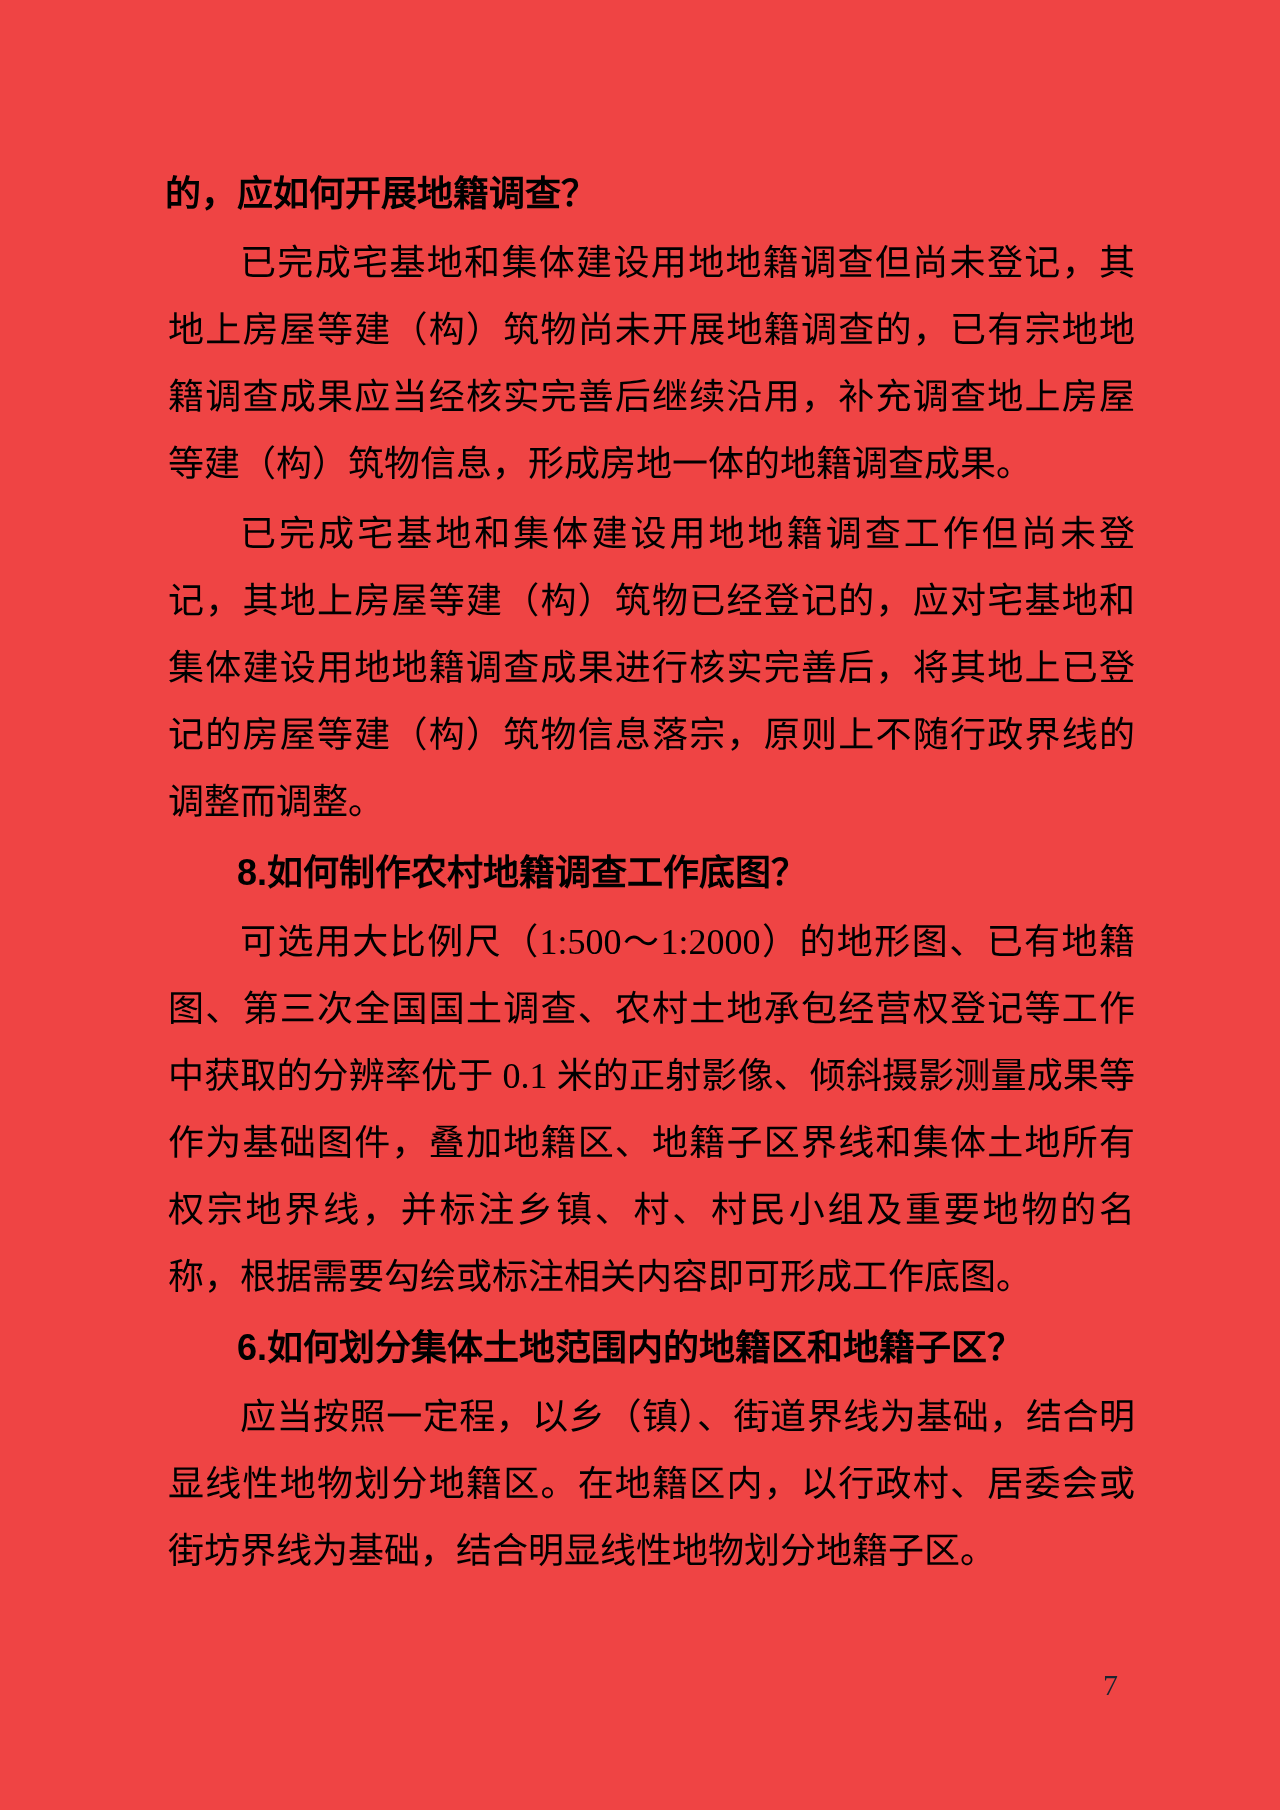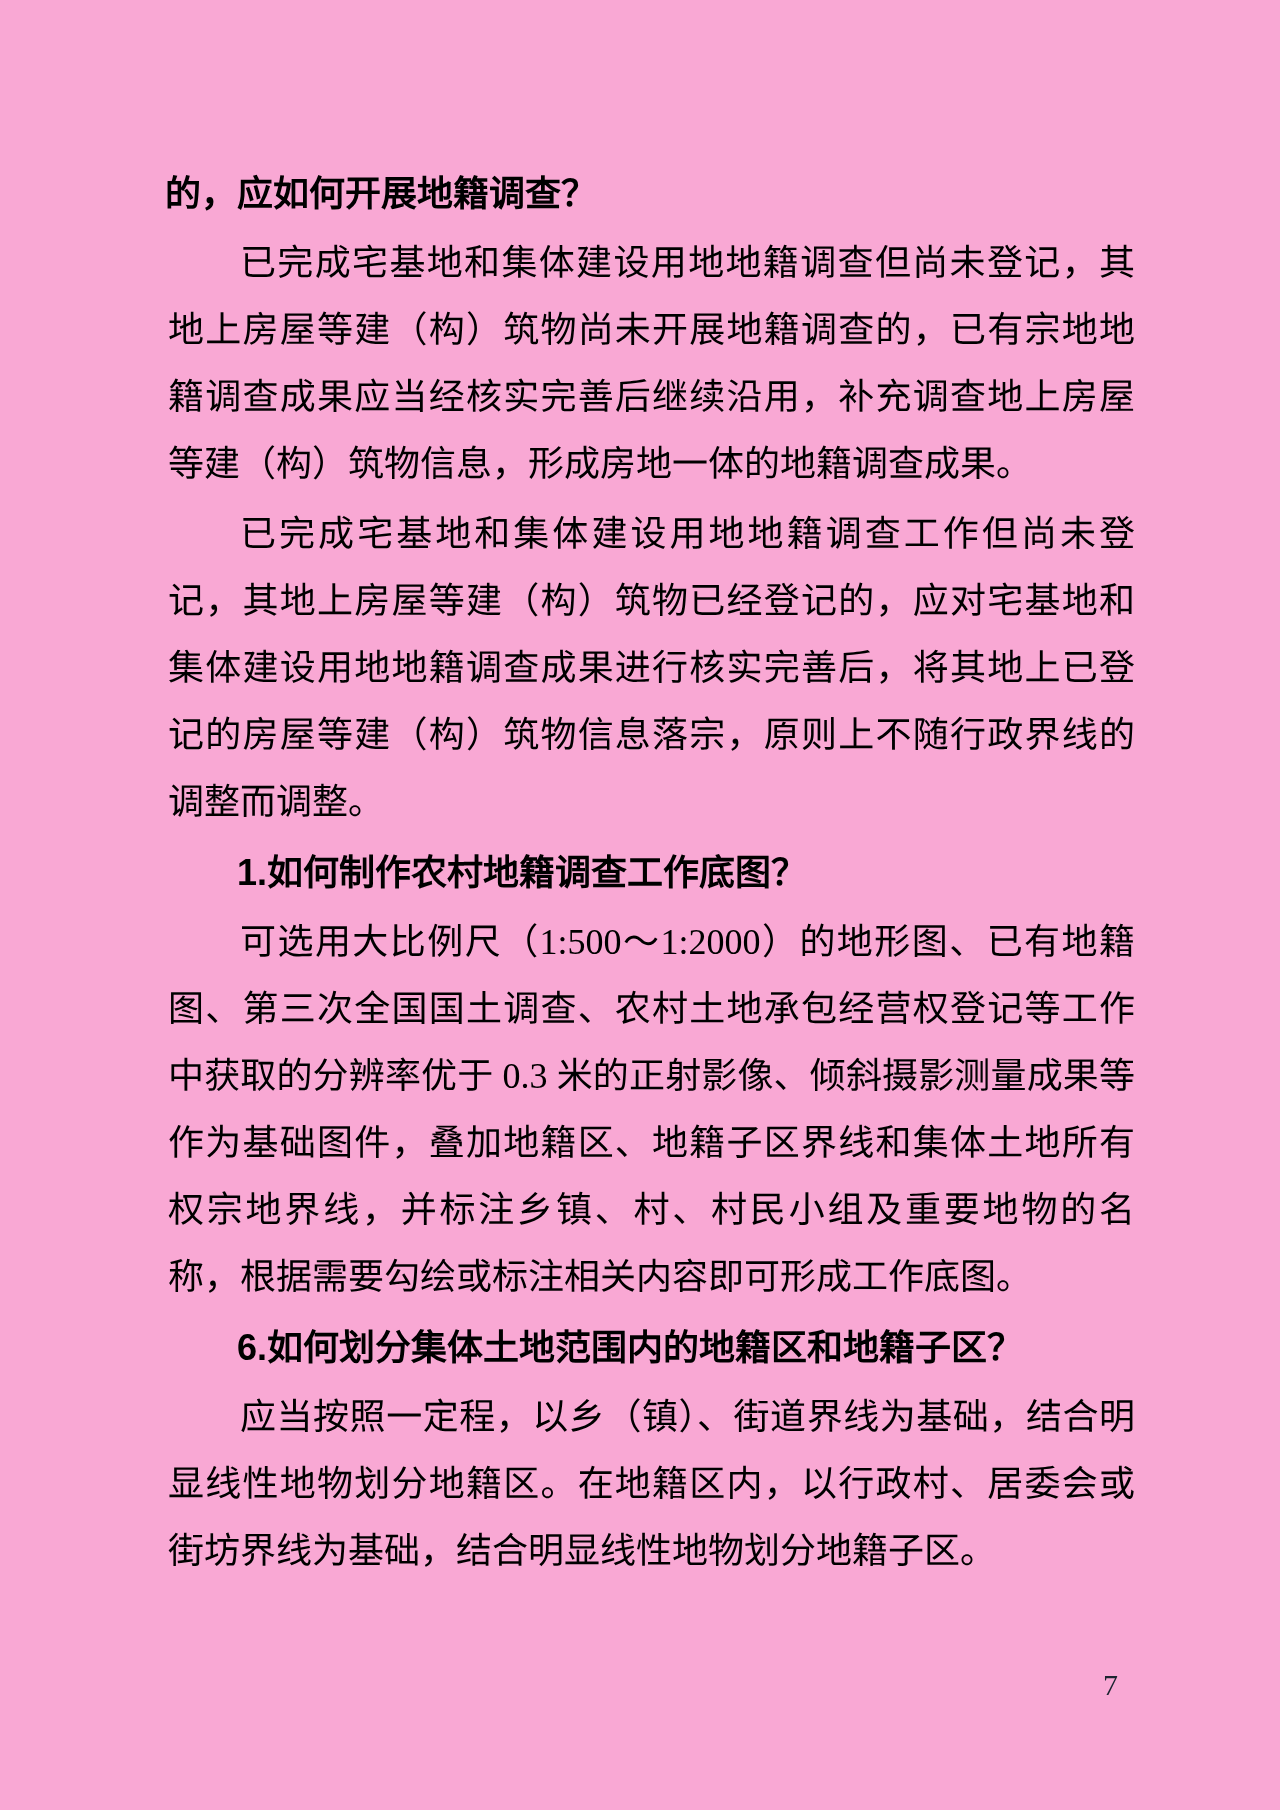--- a/index.html
+++ b/index.html
@@ -11,21 +11,21 @@
     width: 1280px;
     height: 1810px;
     position: relative;
     overflow: hidden;
     font-family: "Liberation Serif", "DejaVu Serif", serif;
     color: #000000;
   }
   .page {
     position: absolute;
     inset: 0;
-    background: #f9a8d4;
+    background: #ef4444;
   }
   .text-block {
     position: absolute;
     left: 165px;
     top: 160px;
     width: 973px;
   }
   .para {
     margin: 3px;
     font-size: 36px;
@@ -66,23 +66,23 @@
 
 <div class="page">
   <div class="text-block">
 
     <h2 class="heading continuation">的，应如何开展地籍调查？</h2>
 
     <p class="para">已完成宅基地和集体建设用地地籍调查但尚未登记，其地上房屋等建（构）筑物尚未开展地籍调查的，已有宗地地籍调查成果应当经核实完善后继续沿用，补充调查地上房屋等建（构）筑物信息，形成房地一体的地籍调查成果。</p>
 
     <p class="para">已完成宅基地和集体建设用地地籍调查工作但尚未登记，其地上房屋等建（构）筑物已经登记的，应对宅基地和集体建设用地地籍调查成果进行核实完善后，将其地上已登记的房屋等建（构）筑物信息落宗，原则上不随行政界线的调整而调整。</p>
 
-    <h2 class="heading">1.如何制作农村地籍调查工作底图？</h2>
+    <h2 class="heading">8.如何制作农村地籍调查工作底图？</h2>
 
-    <p class="para">可选用大比例尺（1:500～1:2000）的地形图、已有地籍图、第三次全国国土调查、农村土地承包经营权登记等工作中获取的分辨率优于 0.3 米的正射影像、倾斜摄影测量成果等作为基础图件，叠加地籍区、地籍子区界线和集体土地所有权宗地界线，并标注乡镇、村、村民小组及重要地物的名称，根据需要勾绘或标注相关内容即可形成工作底图。</p>
+    <p class="para">可选用大比例尺（1:500～1:2000）的地形图、已有地籍图、第三次全国国土调查、农村土地承包经营权登记等工作中获取的分辨率优于 0.1 米的正射影像、倾斜摄影测量成果等作为基础图件，叠加地籍区、地籍子区界线和集体土地所有权宗地界线，并标注乡镇、村、村民小组及重要地物的名称，根据需要勾绘或标注相关内容即可形成工作底图。</p>
 
     <h2 class="heading">6.如何划分集体土地范围内的地籍区和地籍子区？</h2>
 
     <p class="para">应当按照一定程，以乡（镇）、街道界线为基础，结合明显线性地物划分地籍区。在地籍区内，以行政村、居委会或街坊界线为基础，结合明显线性地物划分地籍子区。</p>
 
 
   </div>
 
   <div class="page-number">7</div>
 </div>

